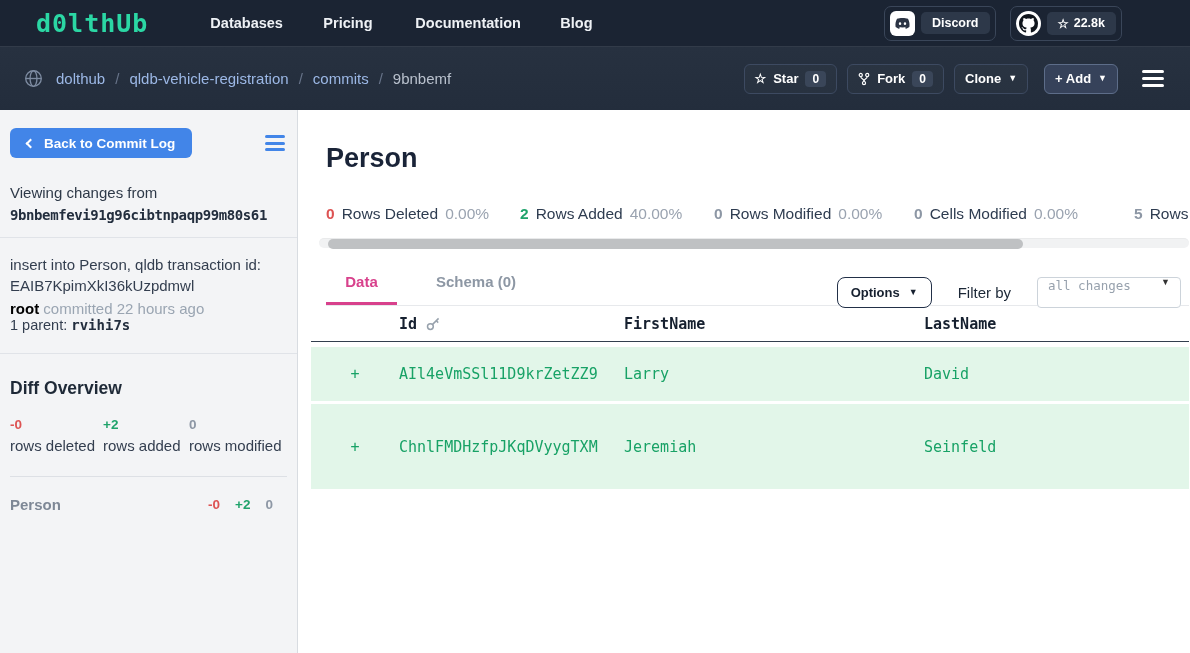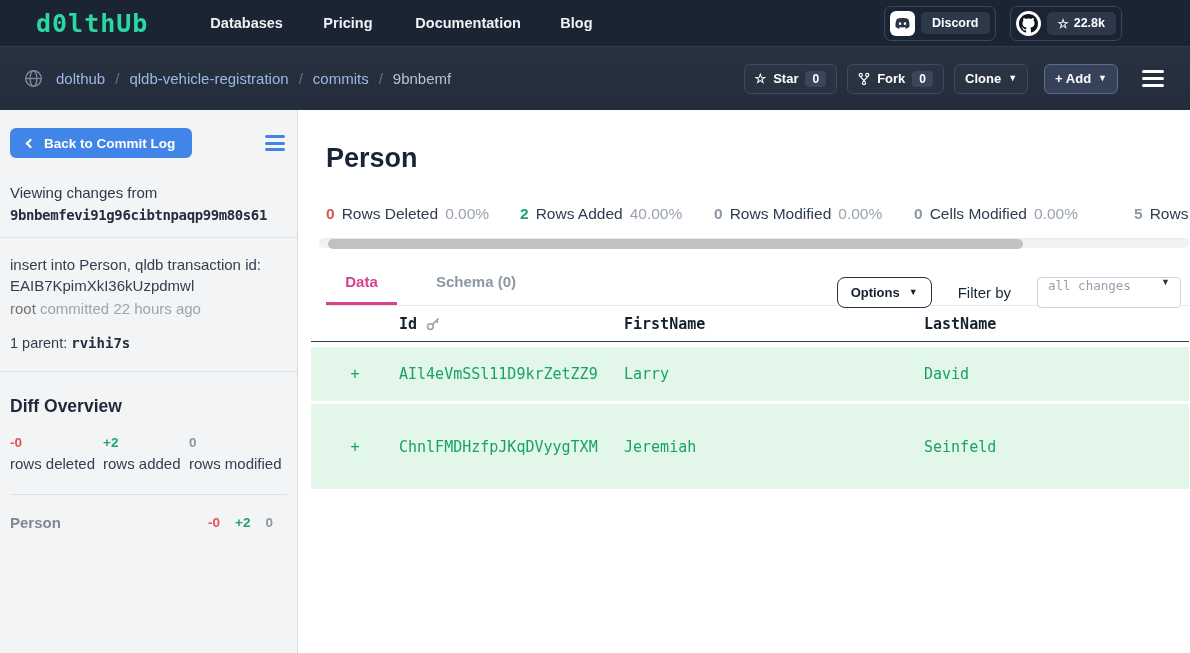--- a/index.html
+++ b/index.html
@@ -61,22 +61,22 @@
   .chev-left { width:7px; height:7px; border-left:2.5px solid #fff; border-bottom:2.5px solid #fff;
     transform:rotate(45deg); }
   .burger.blue span { background:var(--blue,#4285e8); height:3px; }
   .burger.blue { width:20px; gap:3.5px; }
   .viewing { margin-top:26px; font-size:15px; color:#2e3948; }
   .hash-big { margin-top:6px; font-family:"DejaVu Sans Mono", monospace; font-weight:bold; font-size:14px;
     letter-spacing:-.4px; color:#232e3e; }
   .side-sec { border-top:1px solid #e0e3e8; padding:16px 10px 20px; }
   .commit-msg { font-size:15px; color:#333e4f; line-height:1.4; }
   .commit-meta { margin-top:4px; font-size:15px; color:#9aa5b2; }
-  .commit-meta .who { color:#737373; font-weight:400; }
-  .parent-line { margin-top:18px; font-size:14.5px; color:#333e4f; }
+  .commit-meta .who { color:#000000; font-weight:700; }
+  .parent-line { font-size:14.5px; color:#333e4f; }
   .parent-line .p-hash { font-family:"DejaVu Sans Mono", monospace; font-weight:bold; color:#232e3e; font-size:14px; }
   .ov-sec { border-top:1px solid #e0e3e8; padding:24px 10px 0; }
   .ov-title { font-size:17.5px; font-weight:700; color:#1e2937; }
   .ov-stats { display:flex; margin-top:18px; }
   .ov-stat:nth-child(1){ width:93px; } .ov-stat:nth-child(2){ width:86px; }
   .ov-num { font-size:13.5px; font-weight:700; }
   .ov-lbl { font-size:15px; color:#333e4f; margin-top:5px; }
   .red { color:var(--red,#dd5353); } .green { color:var(--green,#1fa36b); } .gray { color:#8d97a5; }
   .ov-rule { border-top:1px solid #dde0e5; margin-top:22px; }
   .ov-row { display:flex; align-items:center; margin-top:19px; padding-right:14px; }

